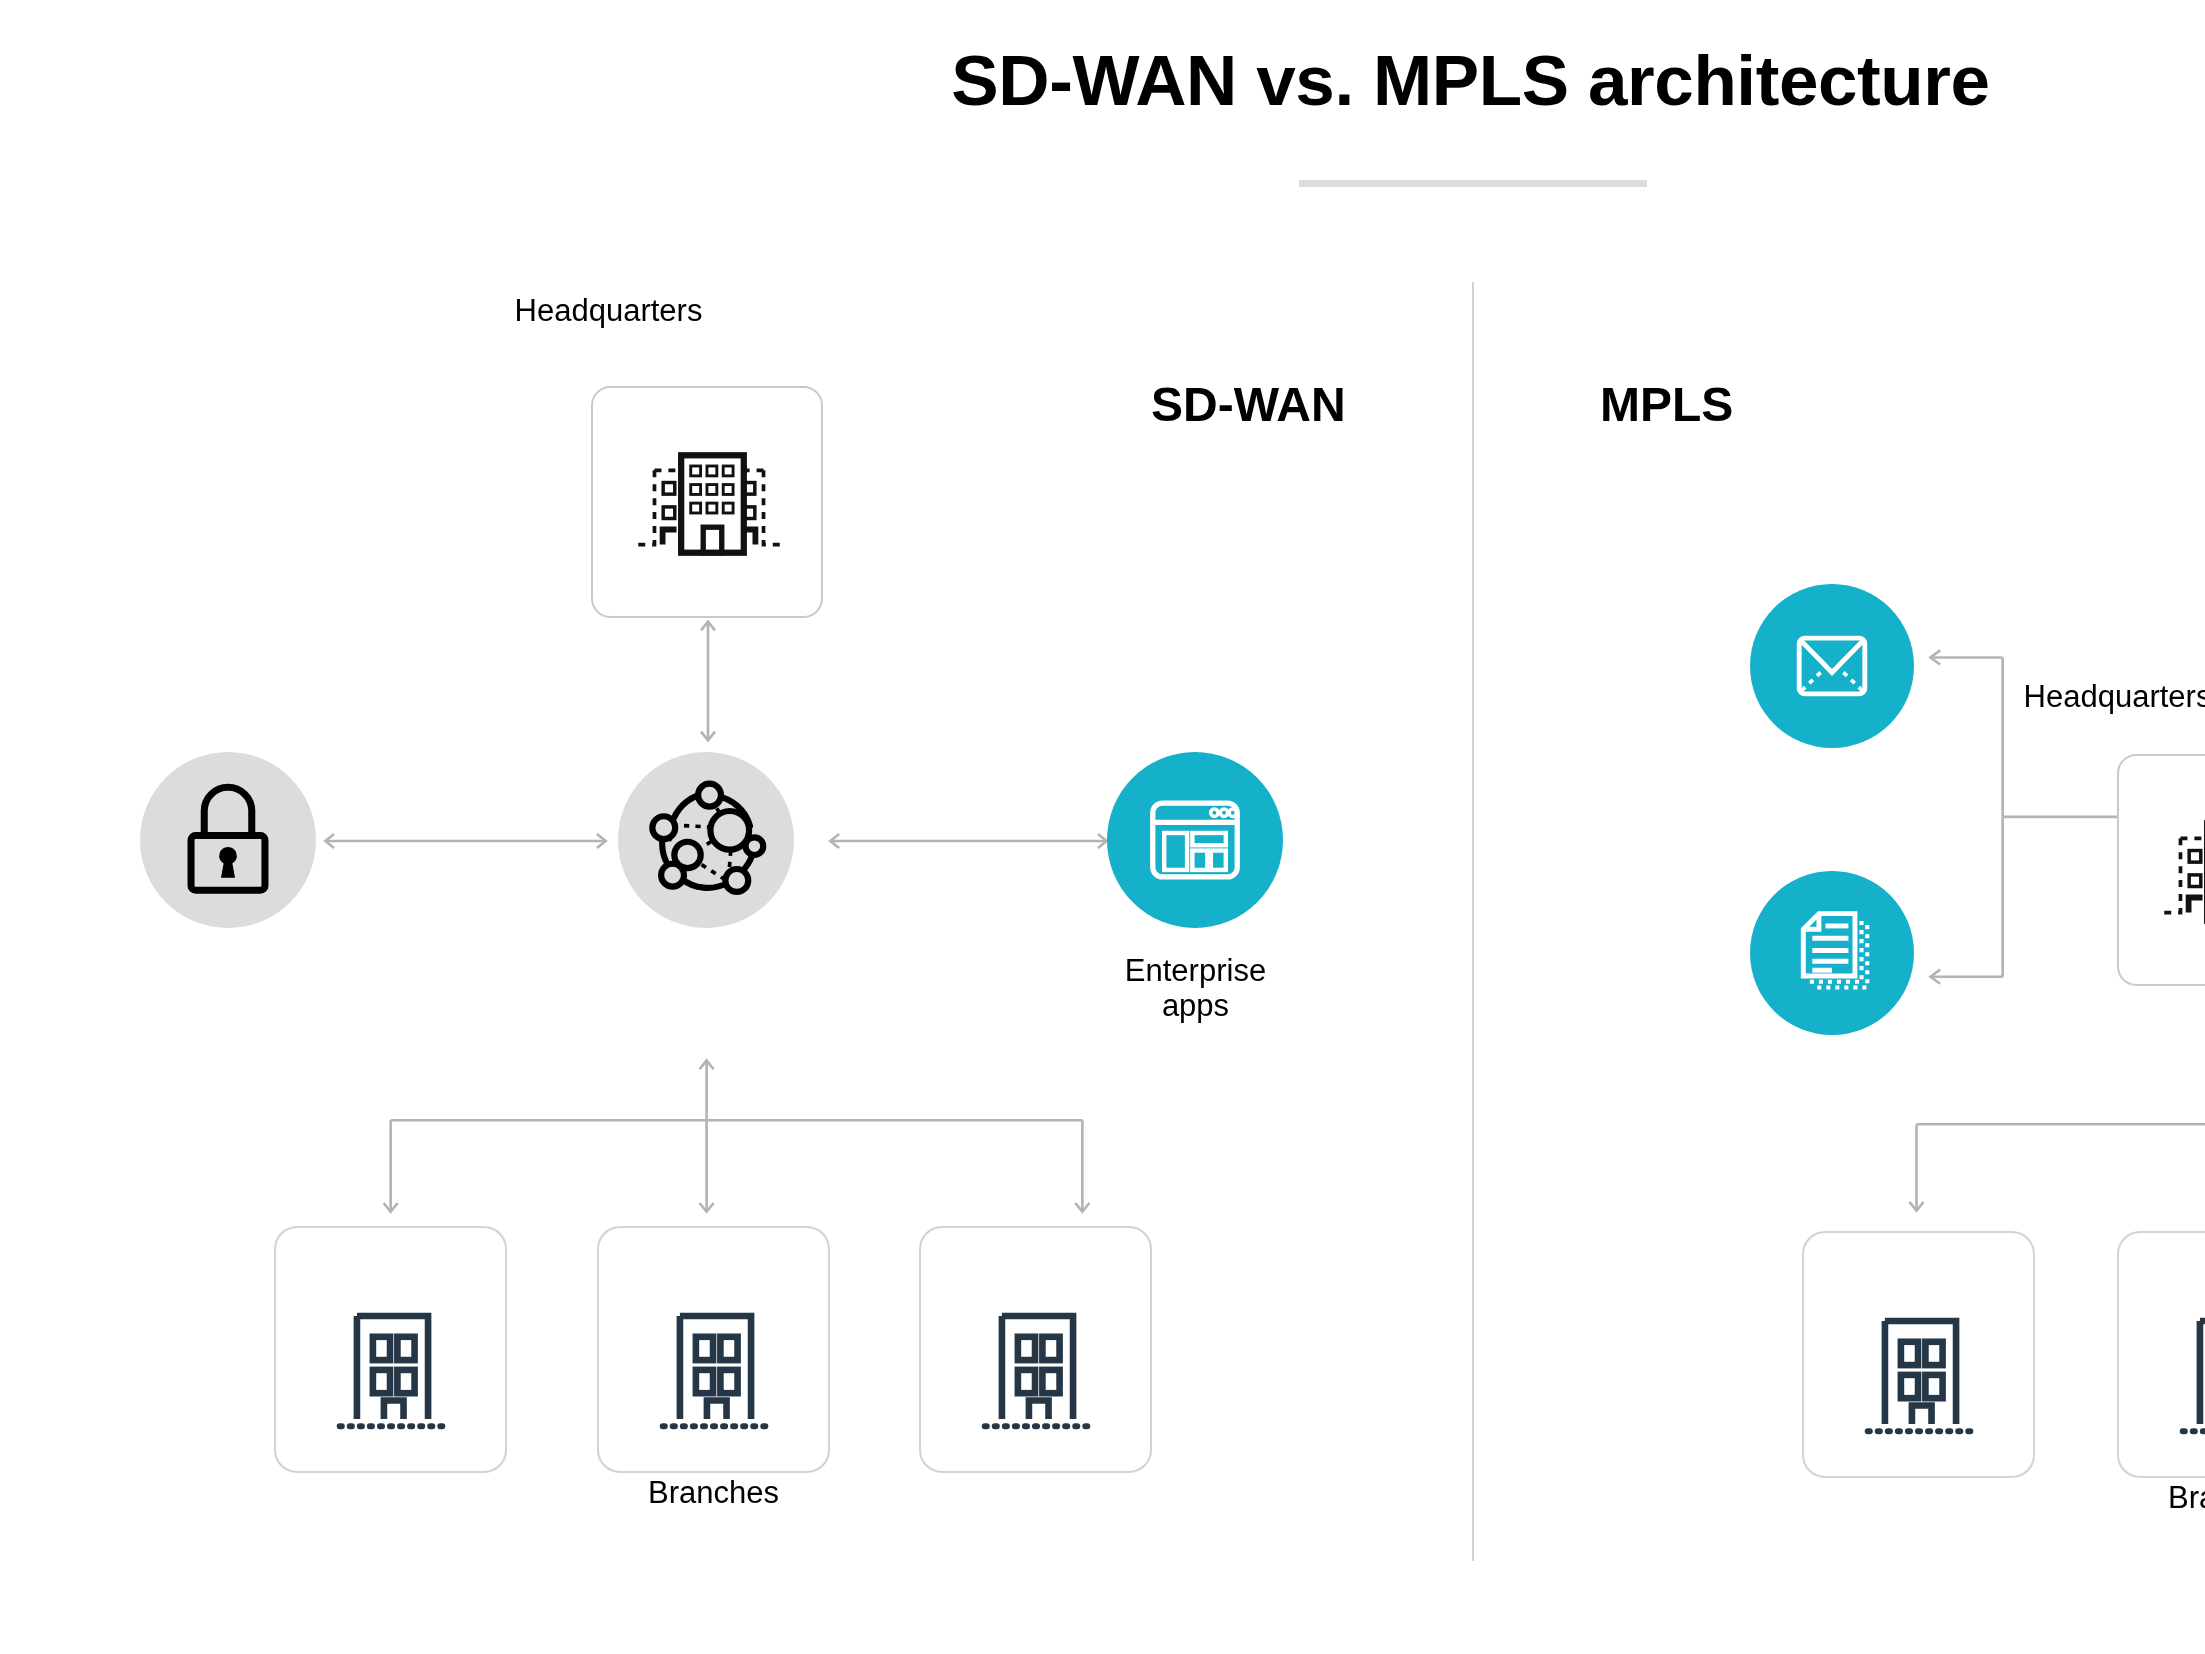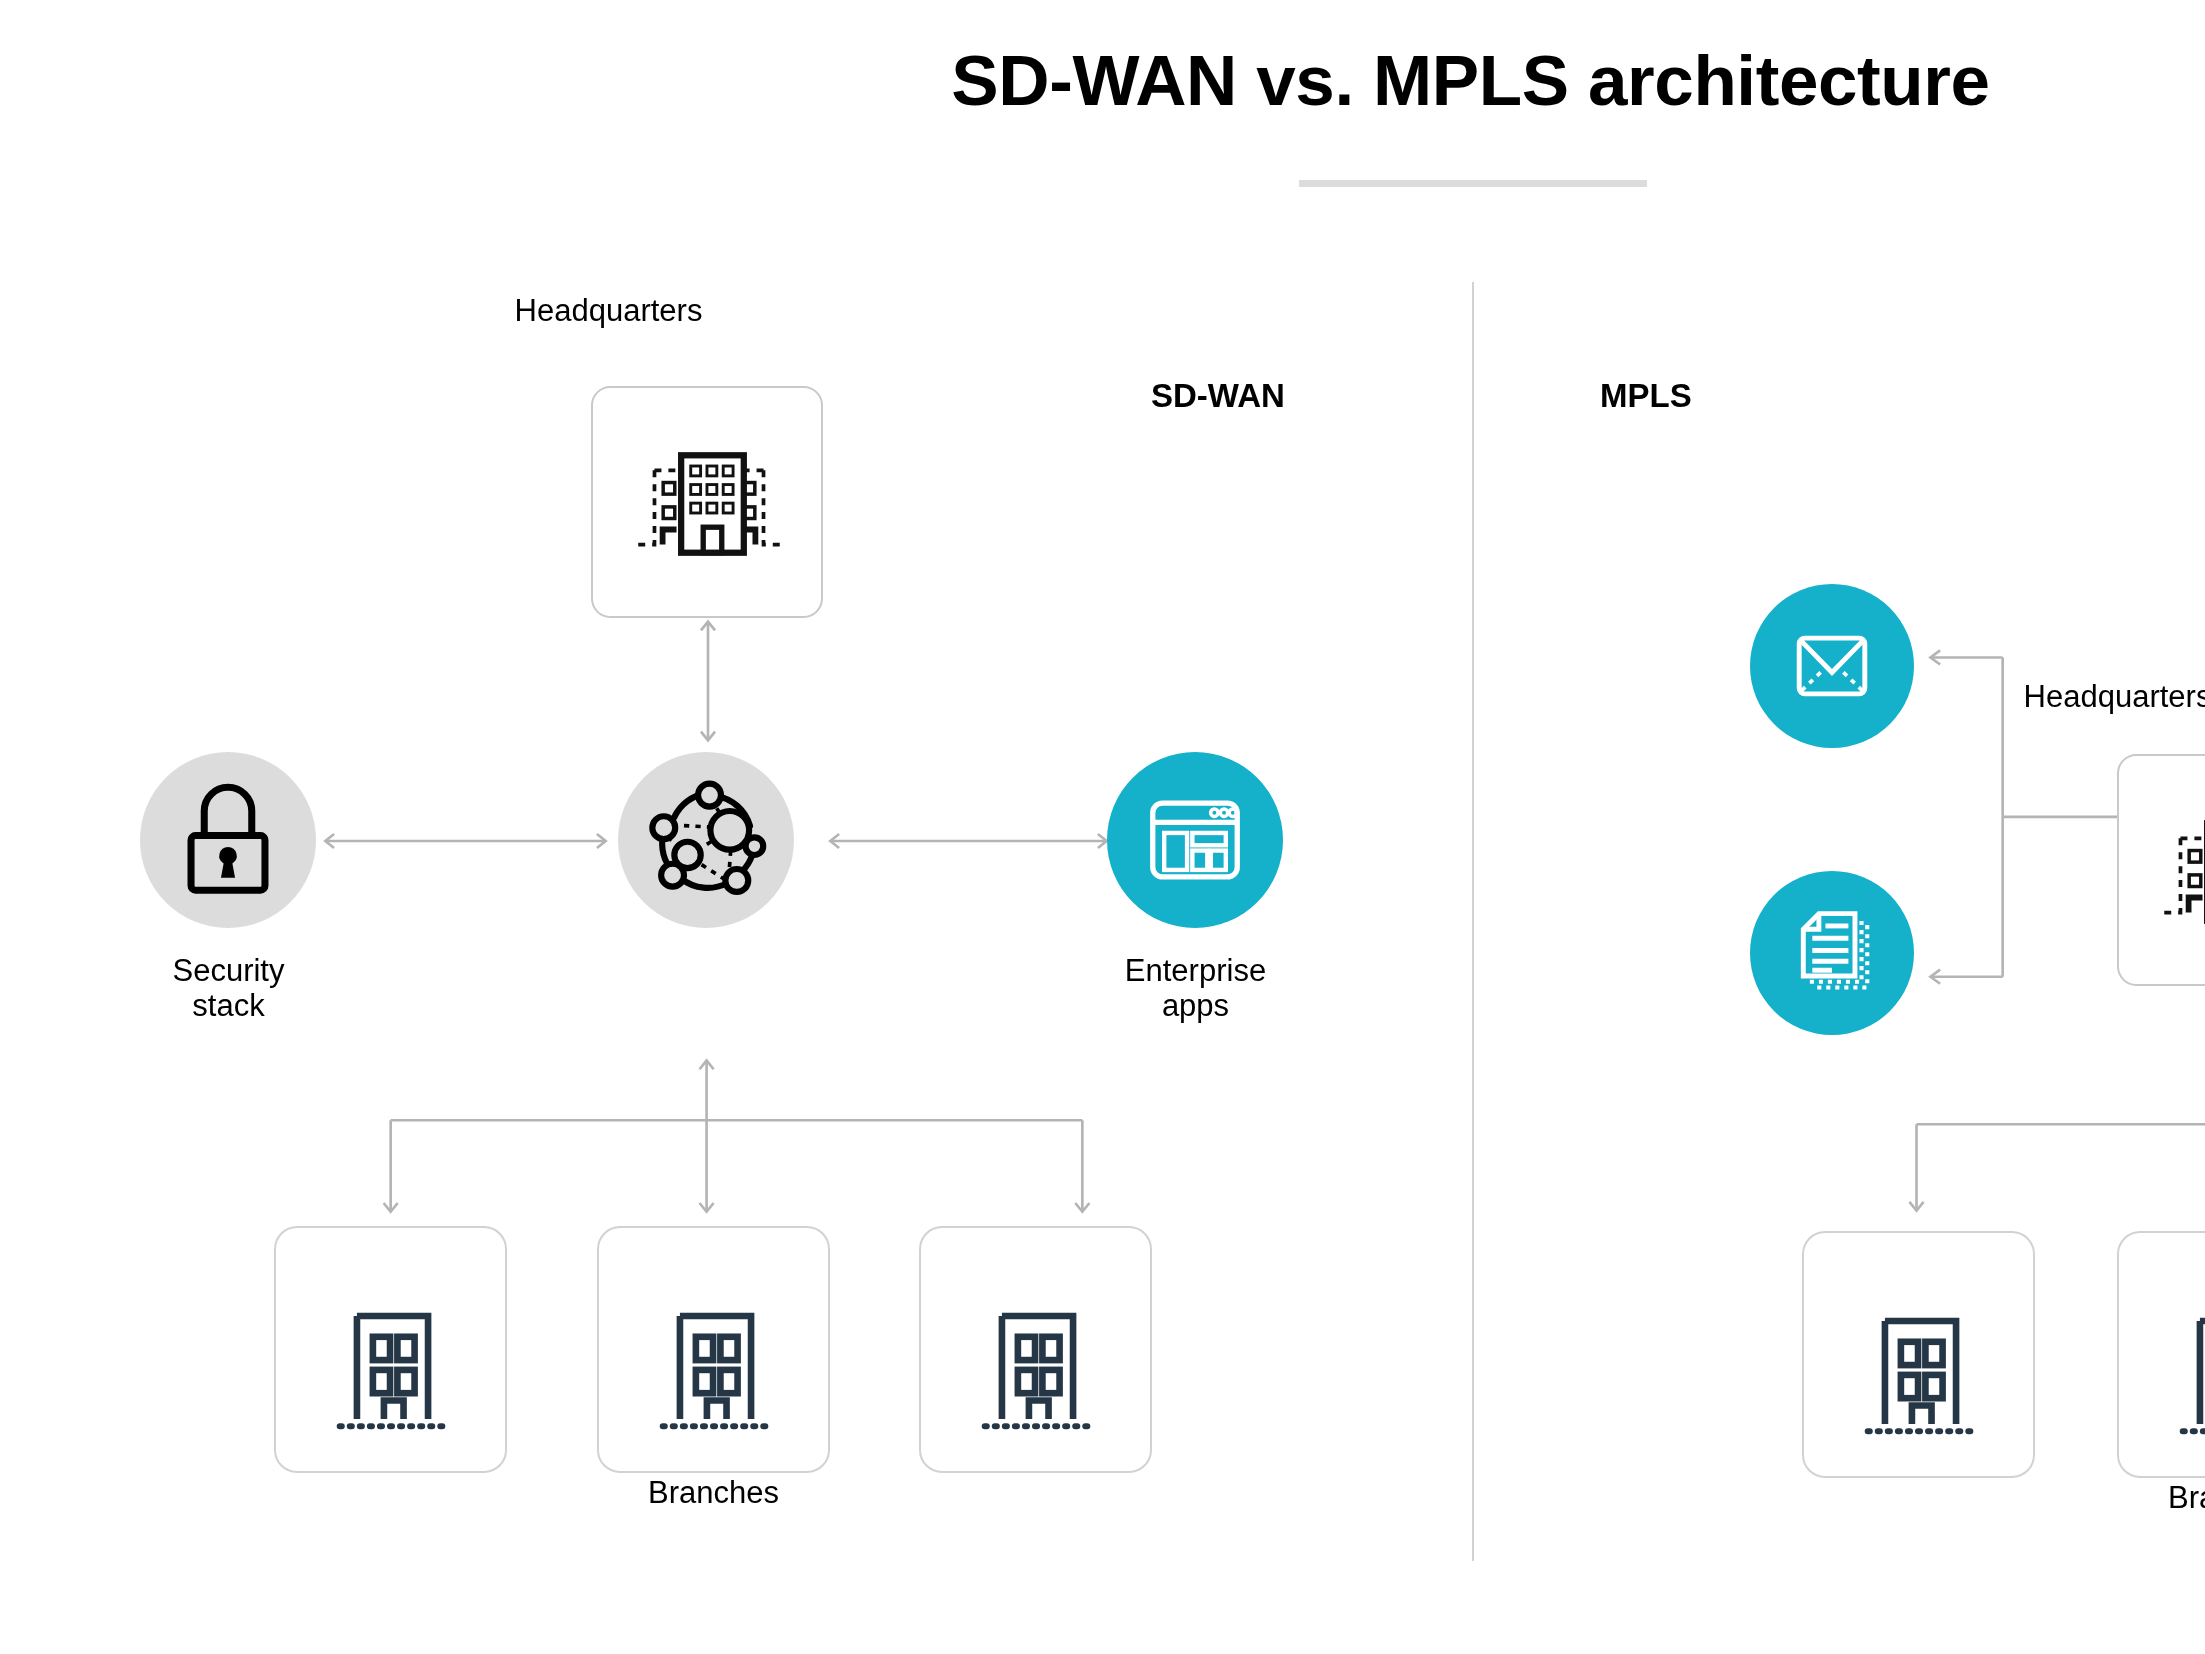--- a/index.html
+++ b/index.html
@@ -29,21 +29,21 @@
   }
 
   
   #panel-divider{
     left:1472px;top:282px;width:1.8px;height:1279px;
     background:#d2d2d2;
   }
 
   
   .section-label{
-    font-size:33px;font-weight:700;white-space:nowrap;
+    font-size:48px;font-weight:700;white-space:nowrap;
   }
   #label-sdwan{left:1151px;top:377px;}
   #label-mpls{left:1600px;top:377px;}
 
   
   .node-label{
     font-size:31px;font-weight:400;line-height:1.14;
     text-align:center;white-space:pre;
   }
   .node-label.left-al{text-align:right;}
@@ -150,22 +150,20 @@
 
   <div class="abs circ circ-gray" style="left:140px;top:752px;width:176px;height:176px;">
     <span>
       <svg width="176" height="176" viewBox="0 0 200 200">
         <path d="M73 97 L73 67 a27 27 0 0 1 54 0 L127 97" fill="none" stroke="#000" stroke-width="8"></path>
         <rect x="58" y="95" width="84" height="62" rx="5" fill="none" stroke="#000" stroke-width="8"></rect>
         <path d="M100 108 a10 10 0 0 1 5 18.6 L108 143 L92 143 L95 126.6 A10 10 0 0 1 100 108 Z" fill="#000"></path>
       </svg>
     </span>
   </div>
-  <div class="abs node-label" style="left:52px;top:953px;width:353px;">Security
-stack</div>
 
   <span class="abs" style="left:320px;top:821px;">
     <svg width="291" height="40" viewBox="0 0 660 90">
       <g stroke="#b4b4b4" stroke-width="6" fill="none">
         <line x1="14" y1="45" x2="646" y2="45"></line>
         <polyline points="32,29 12,45 32,61"></polyline>
         <polyline points="628,29 648,45 628,61"></polyline>
       </g>
     </svg>
   </span>

